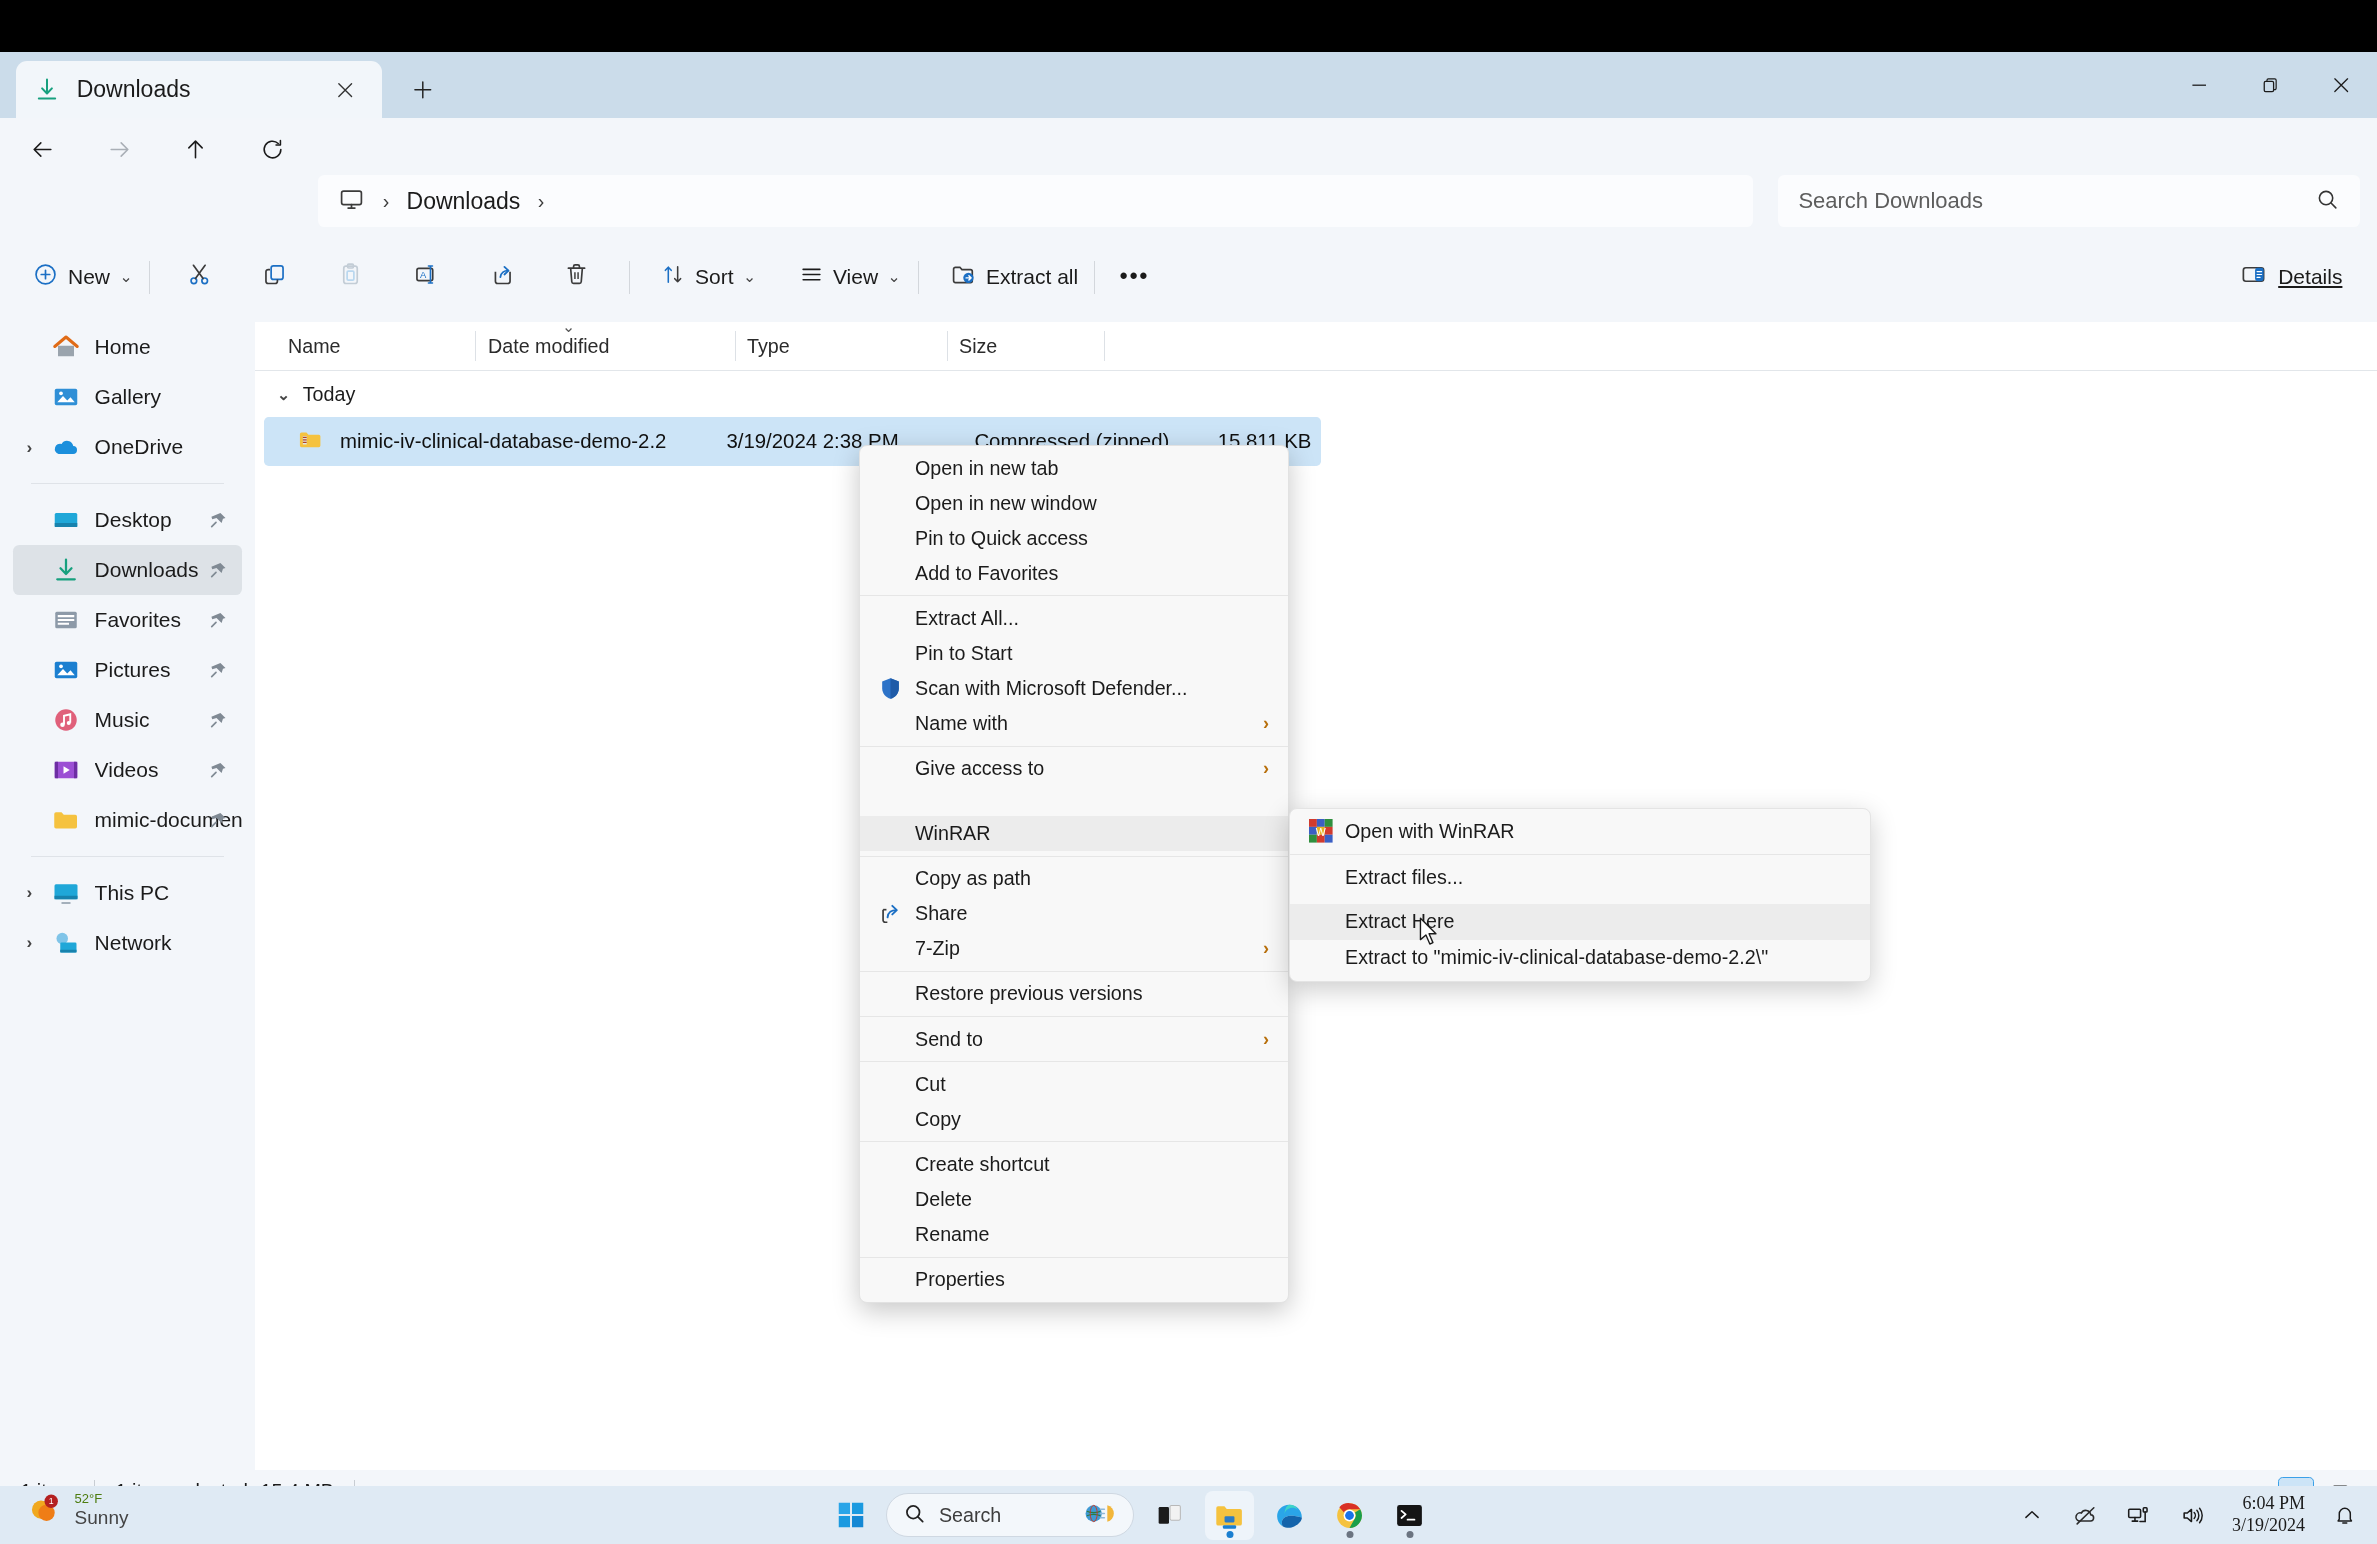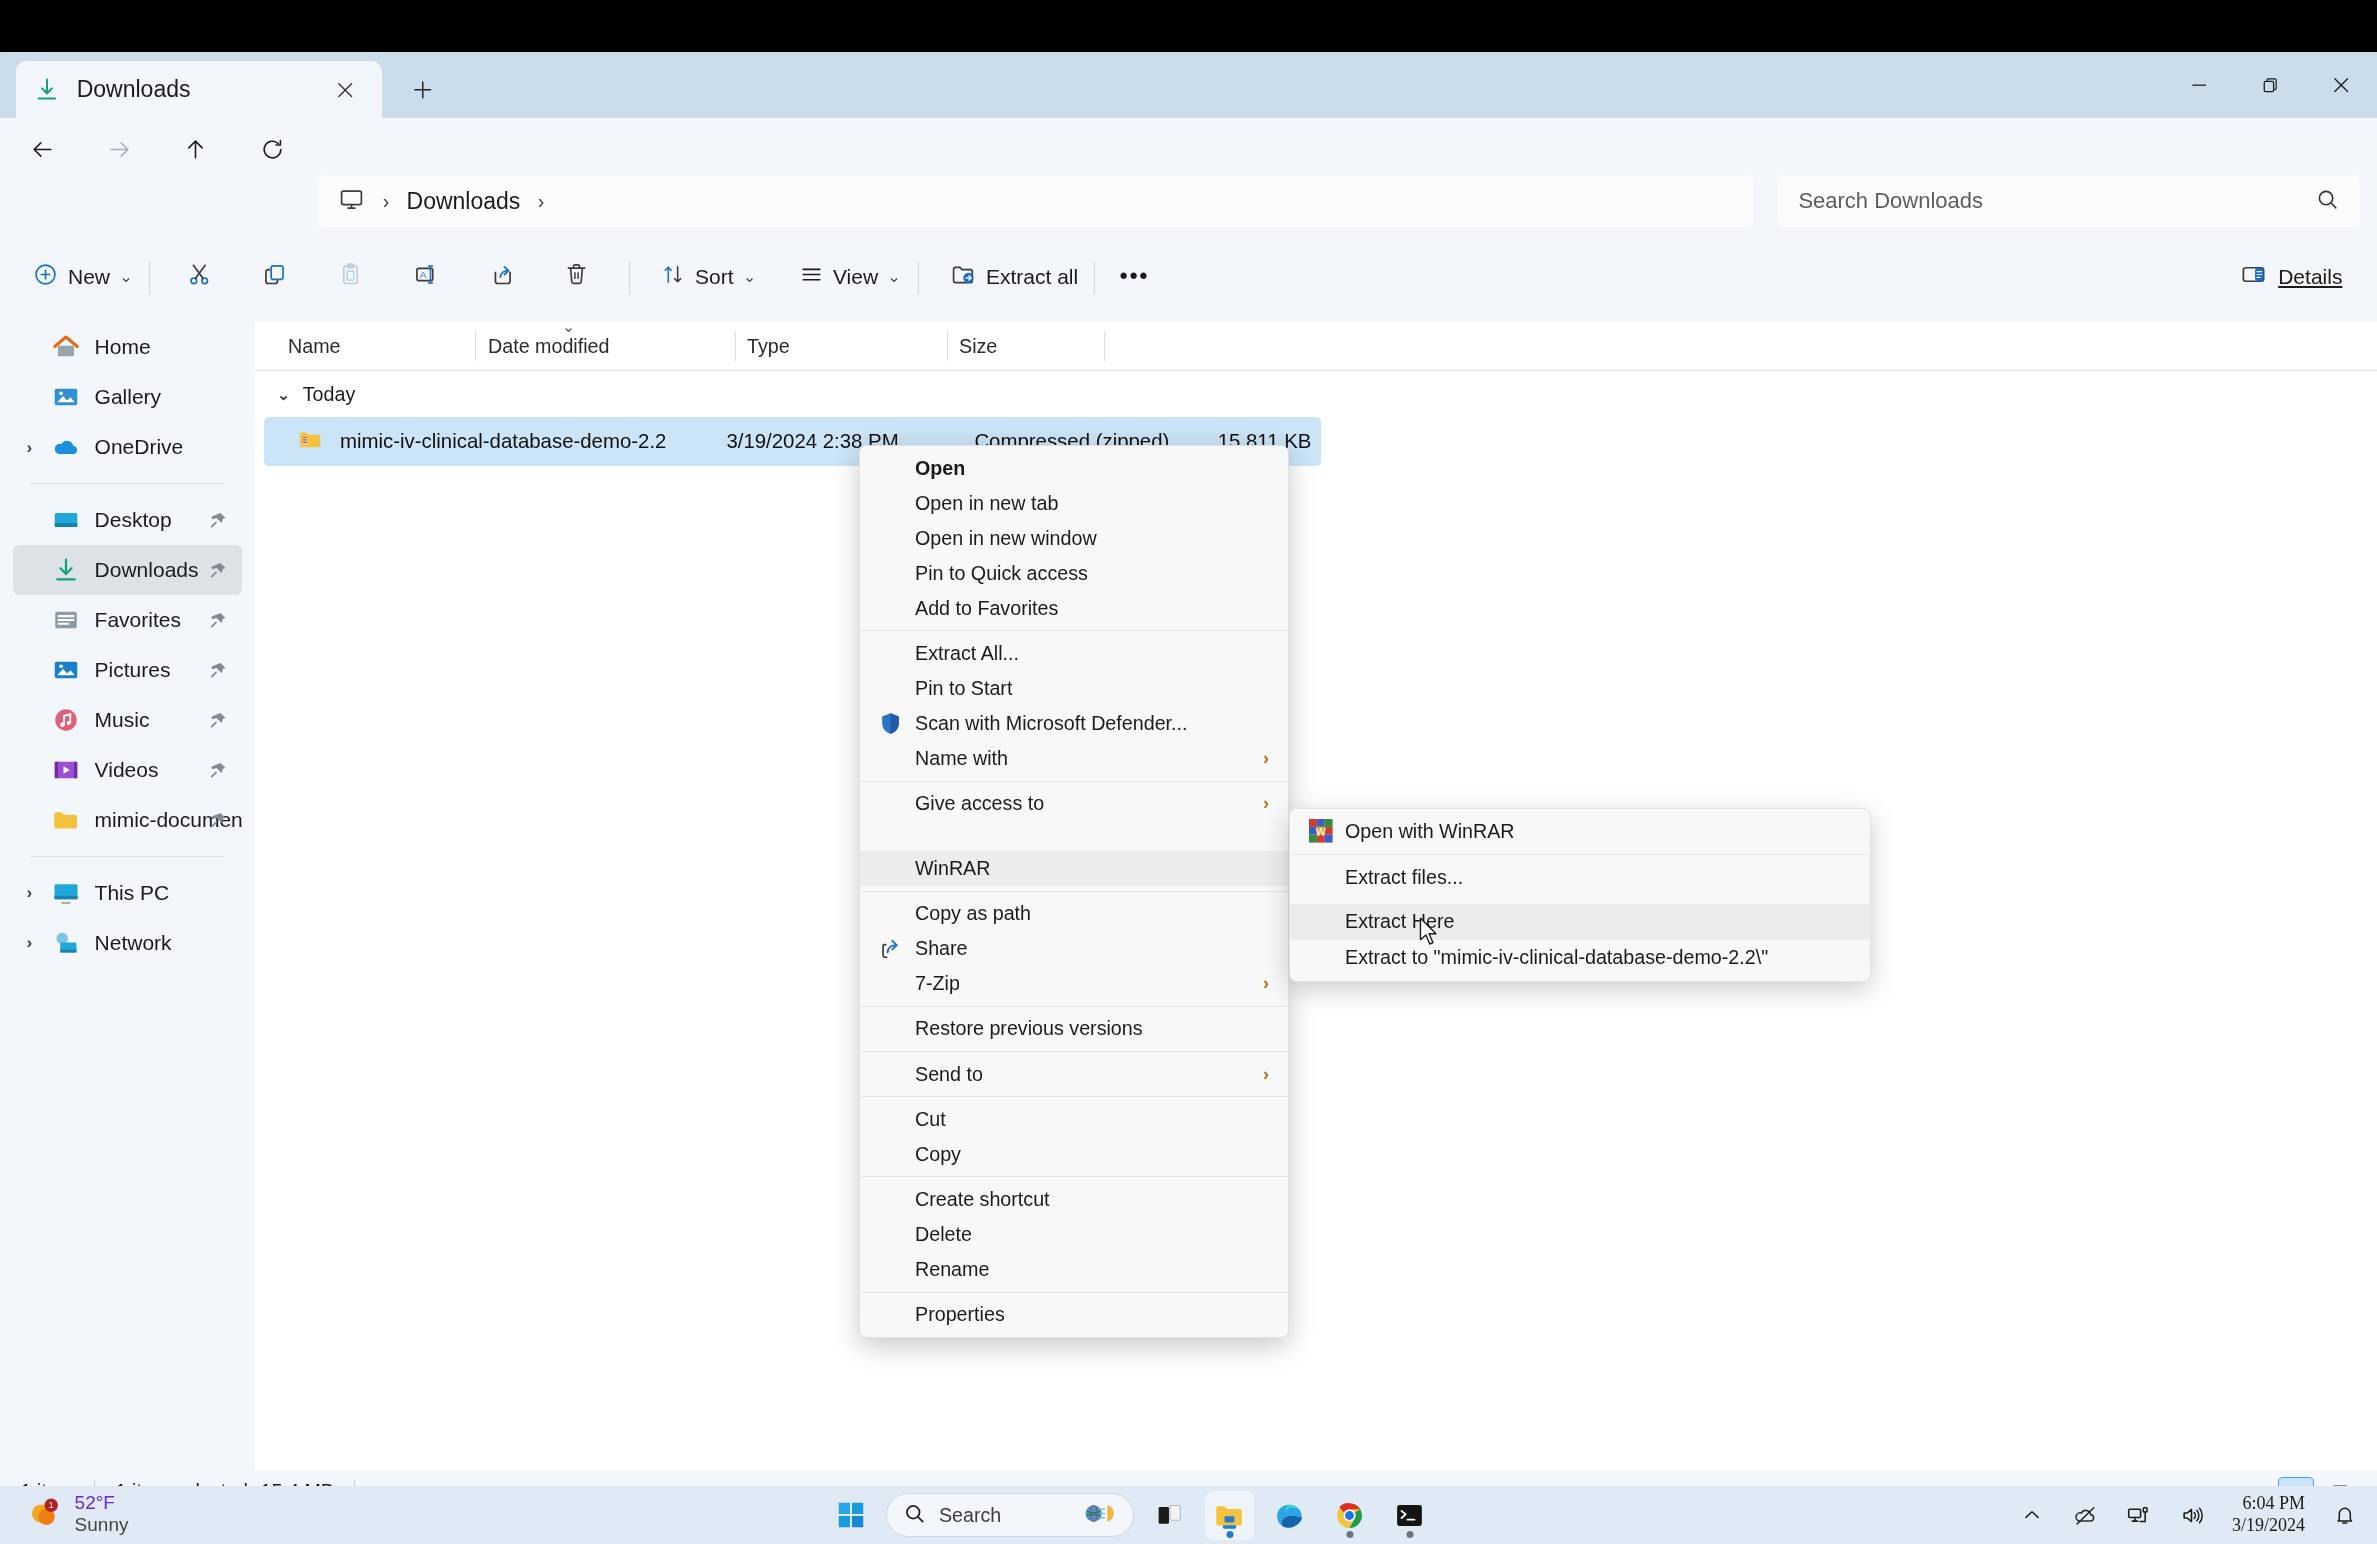--- a/index.html
+++ b/index.html
@@ -142,21 +142,21 @@
   .subsep { height:0.8px; background:#e6e6e6; margin:4.7px 0; }
 
   
   .cursor { position:absolute; left:1419px; top:865px; width:20.4px; height:30px; z-index:99; }
 
   
   .taskbar { position:absolute; left:0; top:1486px; width:2377px; height:58px; background:#dfeaf4; }
   .weather { position:absolute; left:27px; top:6.3px; display:flex; align-items:center; gap:12.6px; }
   .wsun { position:relative; width:35px; height:35px; }
   .wtxt { line-height:1.15; }
-  .wtxt .t1 { font-size:19px; color:#6d28d9; }
+  .wtxt .t1 { font-size:13px; color:#4d7c0f; }
   .wtxt .t2 { font-size:19px; color:#444; }
   .tb-center { position:absolute; left:826px; top:4.7px; display:flex; align-items:center; gap:11px; }
   .tbicon { width:49px; height:49px; display:flex; align-items:center; justify-content:center; position:relative; }
   .tbicon.active { background:#eef4fa; border-radius:7.9px; }
   .tb-search {
     width:248px; height:44px; background:#f3f7fb; border:0.8px solid #cfd8e2;
     border-radius:22px; display:flex; align-items:center; padding:0 15.7px; gap:12.6px;
   }
   .tb-search .lbl { font-size:19.7px; color:#3d3d3d; }
   .runningdot { position:absolute; bottom:1.6px; left:50%; transform:translateX(-50%); width:7px; height:7px; border-radius:50%; background:#6b7480; }
@@ -619,21 +619,20 @@
     <div class="vt">
       <svg width="20.4" height="20.4" viewBox="0 0 24 24">
           <rect x="4" y="5" width="16" height="11" rx="1" stroke="#1b1b1b" stroke-width="1.8" fill="none"></rect>
           <path d="M4 19h16" stroke="#1b1b1b" stroke-width="1.8" stroke-linecap="round"></path>
         </svg>
     </div>
   </div>
 
   <div class="ctxmenu">
 
-    <div class="ctxitem bold">Open</div>
     <div class="ctxitem">Open in new tab</div>
     <div class="ctxitem">Open in new window</div>
     <div class="ctxitem">Pin to Quick access</div>
     <div class="ctxitem">Add to Favorites</div>
     <div class="ctxsep"></div>
 
     <div class="ctxitem">Extract All...</div>
     <div class="ctxitem">Pin to Start</div>
     <div class="ctxitem">
       <span class="licon">

